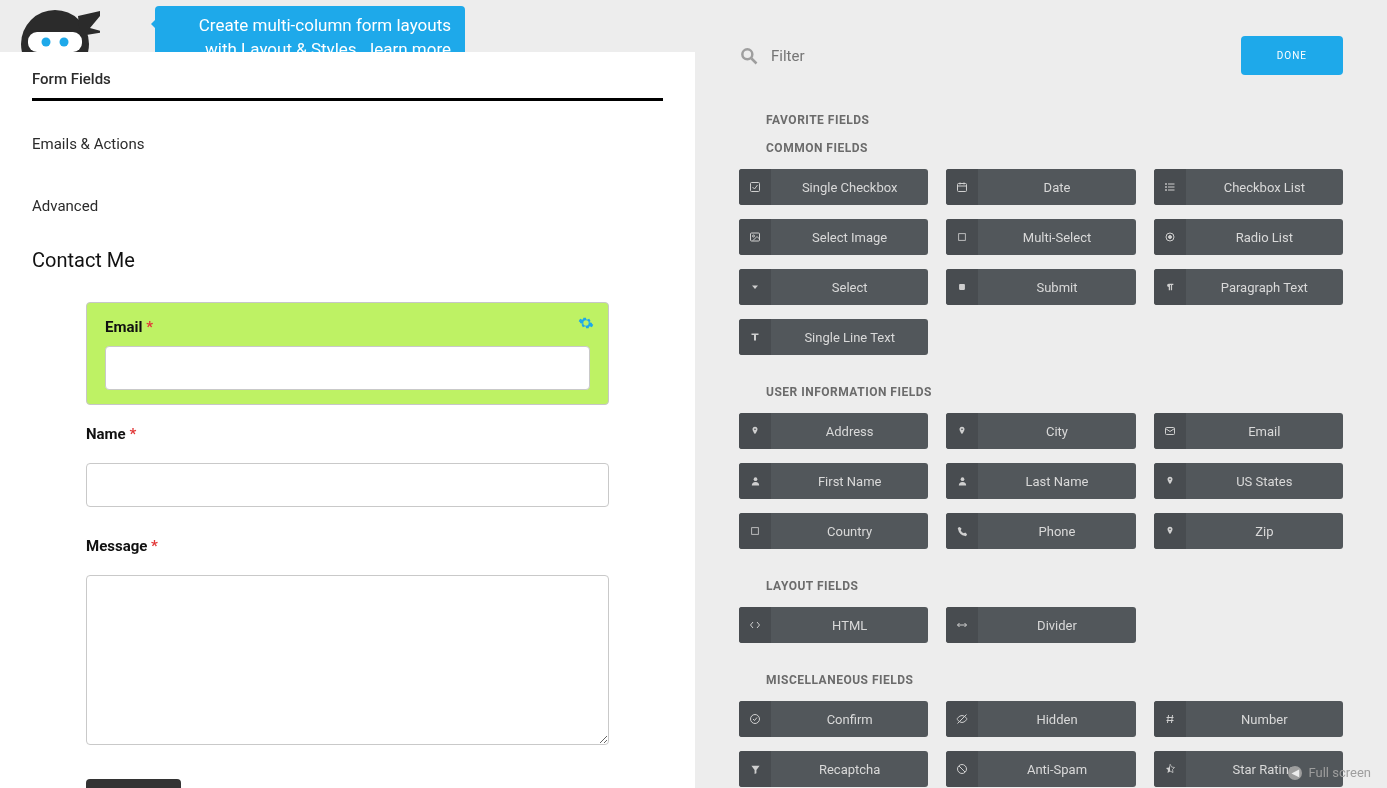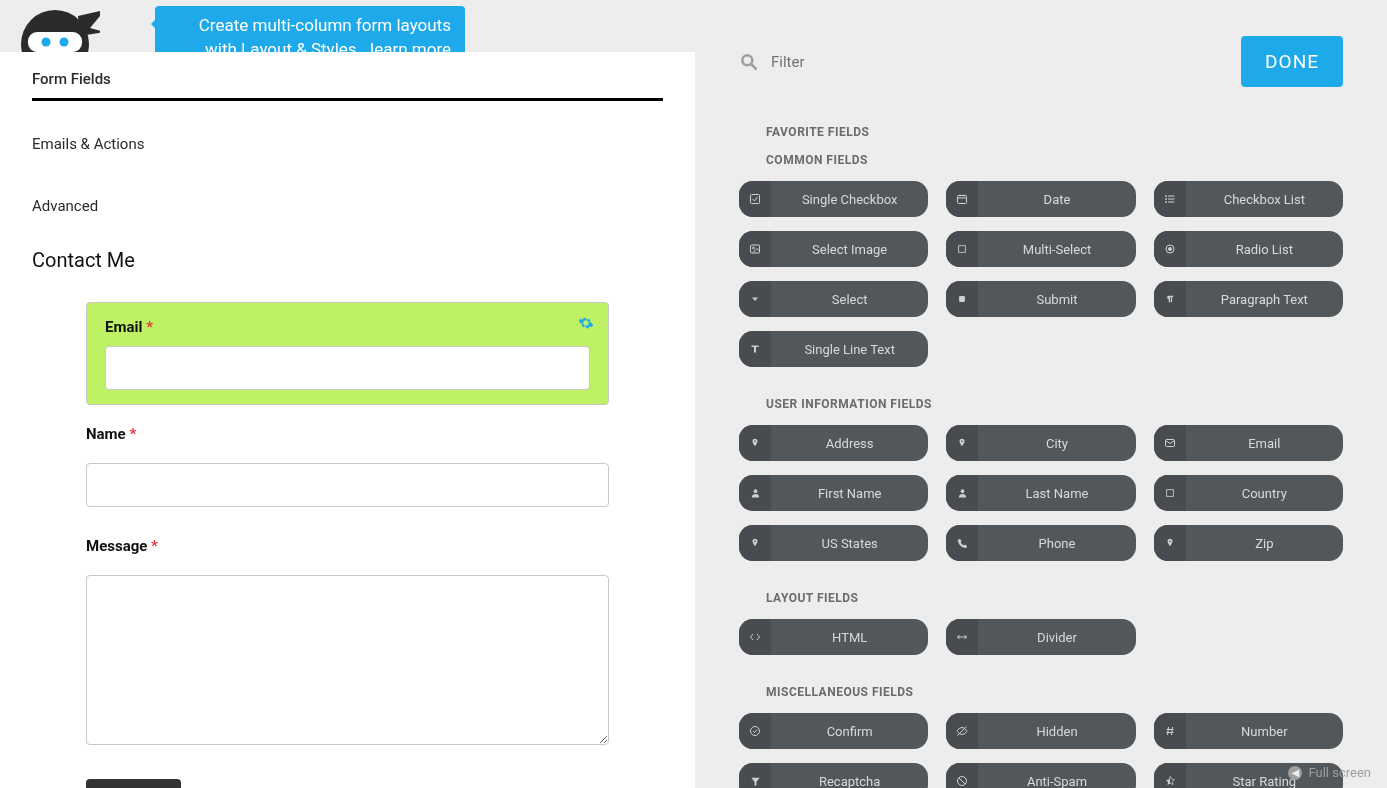--- a/index.html
+++ b/index.html
@@ -26,26 +26,26 @@
 .plain-field { margin: 0 0 30px 0; padding: 0 0; }
 .plain-field .field-label { display:block; margin-bottom:10px; }
 textarea.text-input { height: 170px; resize: both; }
 .submit-btn { background: #333; color: #fff; font-size: 14px; font-weight: 700; letter-spacing: 0.5px; padding: 14px 20px; border: none; border-radius: 4px; cursor: pointer; }
 
 .right-panel { position: absolute; top: 0; left: 695px; right: 0; bottom: 0; padding: 36px 44px 0 44px; overflow-y: auto; }
 .right-top { display:flex; align-items:center; gap:12px; margin-bottom: 38px; }
 .search-wrap { flex:1; display:flex; align-items:center; gap:12px; }
 .search-icon-svg { color:#9e9e9e; }
 .filter-input { border:none; background:transparent; font-size:15px; color:#555; outline:none; width:200px; }
-.done-btn { background:#1ea9ea; color:#fff; font-size:19px; letter-spacing:1px; padding: 14px 24px; border:none; border-radius:4px; cursor:pointer; }
+.done-btn { background:#1ea9ea; color:#fff; font-size:10px; letter-spacing:1px; padding: 14px 36px; border:none; border-radius:4px; cursor:pointer; }
 
 .section-title { font-size:12px; font-weight:700; letter-spacing:0.5px; color:#6b6b6b; margin: 0 0 14px 0; padding-left: 27px; }
 .section-title.first { margin-top:0; }
 .field-grid { display:grid; grid-template-columns: repeat(3, 1fr); gap: 14px 18px; margin-bottom: 30px; }
-.field-chip { display:flex; height:36px; border-radius:14px; overflow:hidden; cursor:pointer; background:#52575b; }
+.field-chip { display:flex; height:36px; border-radius:3px; overflow:hidden; cursor:pointer; background:#52575b; }
 .chip-icon { width:32px; background:#484c50; color:#cfcfcf; display:flex; align-items:center; justify-content:center; font-size:12px; }
 .chip-label { flex:1; display:flex; align-items:center; justify-content:center; color:#d9d9d9; font-size:13px; }
 
 .fullscreen { position:absolute; bottom:8px; right:16px; color:#9e9e9e; font-size:13px; display:flex; align-items:center; gap:6px; cursor:pointer; }
 .fullscreen-icon { width:14px; height:14px; border-radius:50%; background:#9e9e9e; display:inline-flex; align-items:center; justify-content:center; color:#ededed; font-size:10px; }
 
 svg { display:block; }
 </style>
 </head>
 <body>
@@ -250,33 +250,33 @@
         <div class="chip-icon">
           <svg width="11" height="12" viewBox="0 0 24 24" fill="currentColor">
             <circle cx="12" cy="8" r="4"></circle>
             <path d="M4 22a8 8 0 0116 0z"></path>
           </svg>
         </div>
         <div class="chip-label">Last Name</div>
       </div>
       <div class="field-chip">
         <div class="chip-icon">
+          <svg width="10" height="12" viewBox="0 0 24 24" fill="currentColor">
+            <path d="M12 2a6 6 0 00-6 6c0 4 6 12 6 12s6-8 6-12a6 6 0 00-6-6zm0 8a2 2 0 110-4 2 2 0 010 4z"></path>
+          </svg>
+        </div>
+        <div class="chip-label">US States</div>
+      </div>
+      <div class="field-chip">
+        <div class="chip-icon">
           <svg width="10" height="10" viewBox="0 0 24 24" fill="none" stroke="currentColor" stroke-width="2">
             <rect x="4" y="4" width="16" height="16"></rect>
           </svg>
         </div>
         <div class="chip-label">Country</div>
-      </div>
-      <div class="field-chip">
-        <div class="chip-icon">
-          <svg width="10" height="12" viewBox="0 0 24 24" fill="currentColor">
-            <path d="M12 2a6 6 0 00-6 6c0 4 6 12 6 12s6-8 6-12a6 6 0 00-6-6zm0 8a2 2 0 110-4 2 2 0 010 4z"></path>
-          </svg>
-        </div>
-        <div class="chip-label">US States</div>
       </div>
       <div class="field-chip">
         <div class="chip-icon">
           <svg width="11" height="11" viewBox="0 0 24 24" fill="currentColor">
             <path d="M6 2l4 4-2 3a12 12 0 007 7l3-2 4 4-2 4a2 2 0 01-2 0A20 20 0 012 6a2 2 0 010-2z"></path>
           </svg>
         </div>
         <div class="chip-label">Phone</div>
       </div>
       <div class="field-chip">

